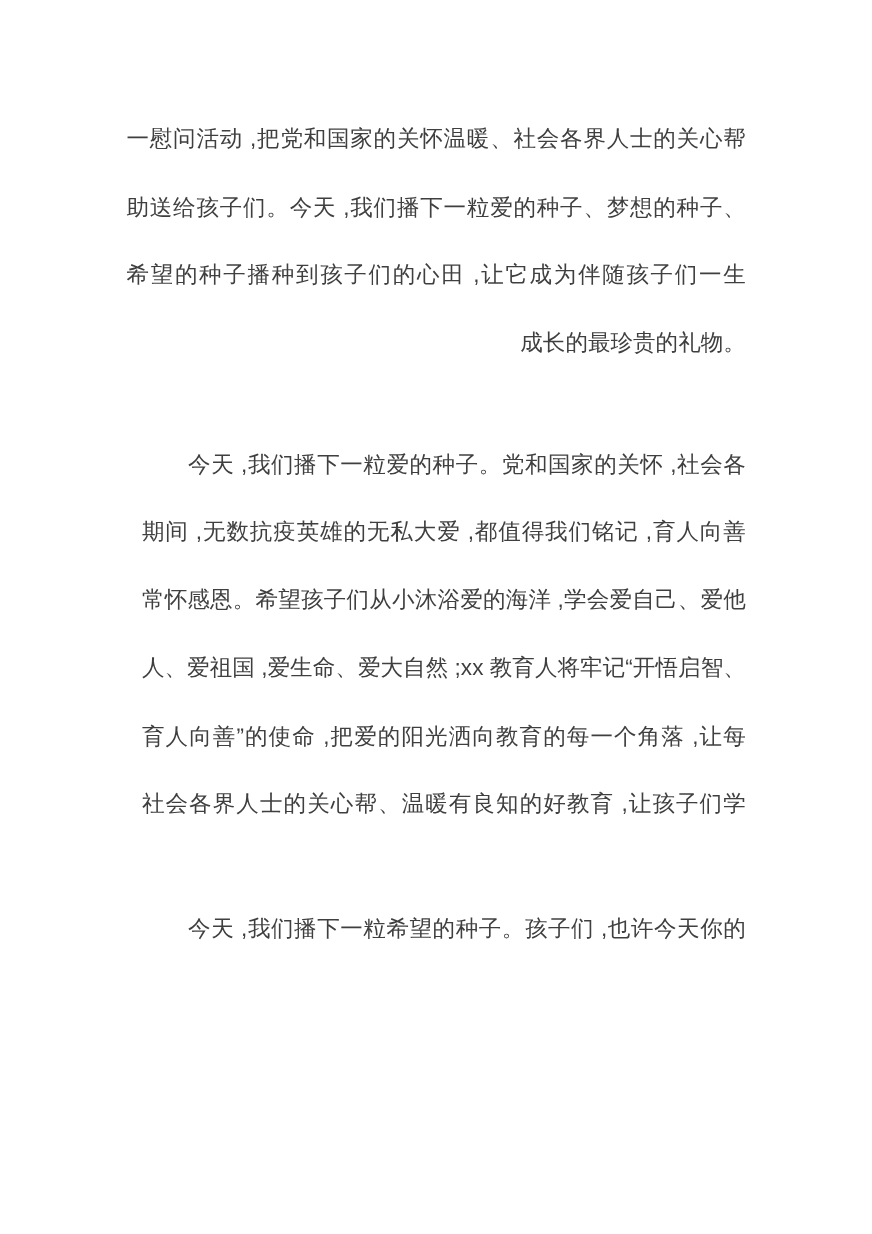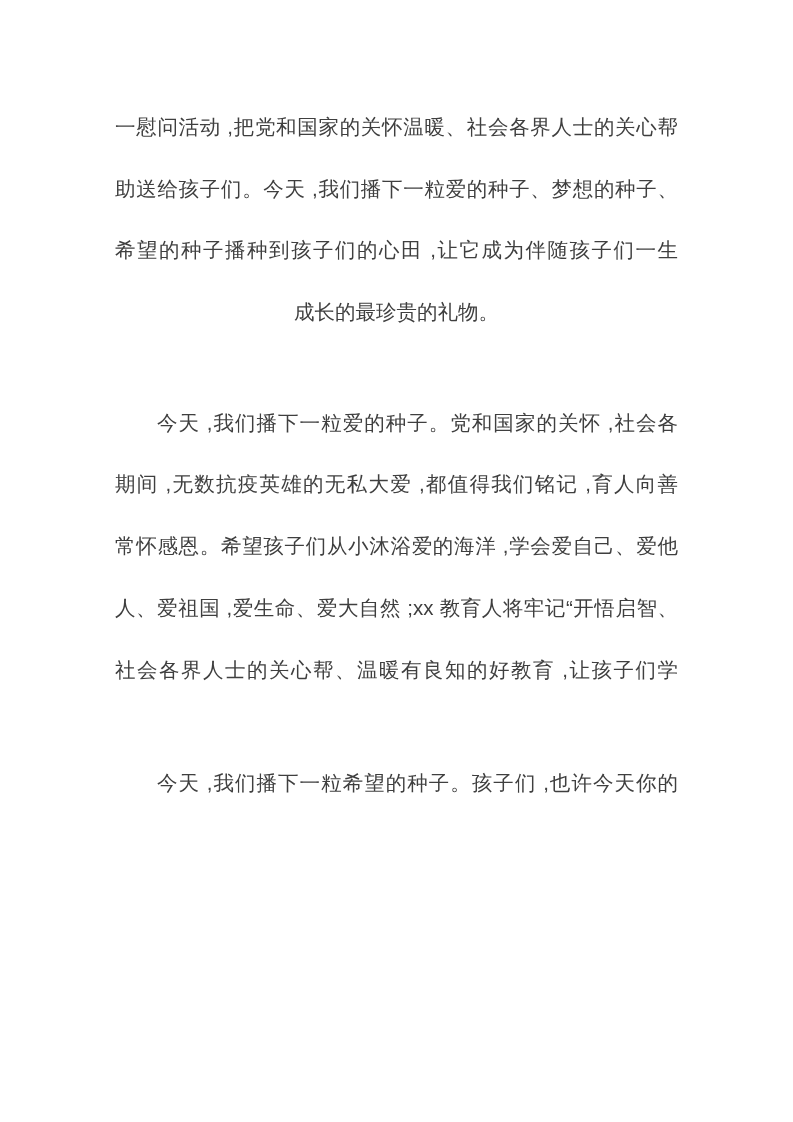--- a/index.html
+++ b/index.html
@@ -16,37 +16,38 @@
     font-family: "Liberation Sans", sans-serif;
   }
   .content {
     padding: 96px 115px 0 115px; 
   }
   .paragraph {
     margin: 0;
   }
   .paragraph + .paragraph {
     margin-top: 49px;
+    margin-left: 14px;
   }
   .paragraph:nth-child(3) {
     margin-top: 52px;
   }
   .line {
     font-size: 20.5px;
     font-weight: 400;
     height: 61.7px;
     line-height: 61.7px;
     color: #3f3f3f;
     text-align: justify;
     text-align-last: justify;
     white-space: normal;
     overflow: hidden;
   }
   .line.no-justify {
-    text-align: center;
+    text-align: right;
     text-align-last: auto;
   }
   .paragraph.indent .line:first-child {
     text-indent: 42px; 
   }
 </style>
 </head>
 <body>
 
 <div class="page">
@@ -55,19 +56,20 @@
         <div class="line">一慰问活动 ,把党和国家的关怀温暖、社会各界人士的关心帮</div>
         <div class="line">助送给孩子们。今天 ,我们播下一粒爱的种子、梦想的种子、</div>
         <div class="line">希望的种子播种到孩子们的心田 ,让它成为伴随孩子们一生</div>
         <div class="line no-justify">成长的最珍贵的礼物。</div>
       </div>
       <div class="paragraph indent">
         <div class="line">今天 ,我们播下一粒爱的种子。党和国家的关怀 ,社会各</div>
         <div class="line">期间 ,无数抗疫英雄的无私大爱 ,都值得我们铭记 ,育人向善</div>
         <div class="line">常怀感恩。希望孩子们从小沐浴爱的海洋 ,学会爱自己、爱他</div>
         <div class="line">人、爱祖国 ,爱生命、爱大自然 ;xx 教育人将牢记“开悟启智、</div>
+        <div class="line">育人向善”的使命 ,把爱的阳光洒向教育的每一个角落 ,让每</div>
         <div class="line">社会各界人士的关心帮、温暖有良知的好教育 ,让孩子们学</div>
       </div>
       <div class="paragraph indent">
         <div class="line">今天 ,我们播下一粒希望的种子。孩子们 ,也许今天你的</div>
       </div>
     </div>
 </div>
 
 </body></html>

